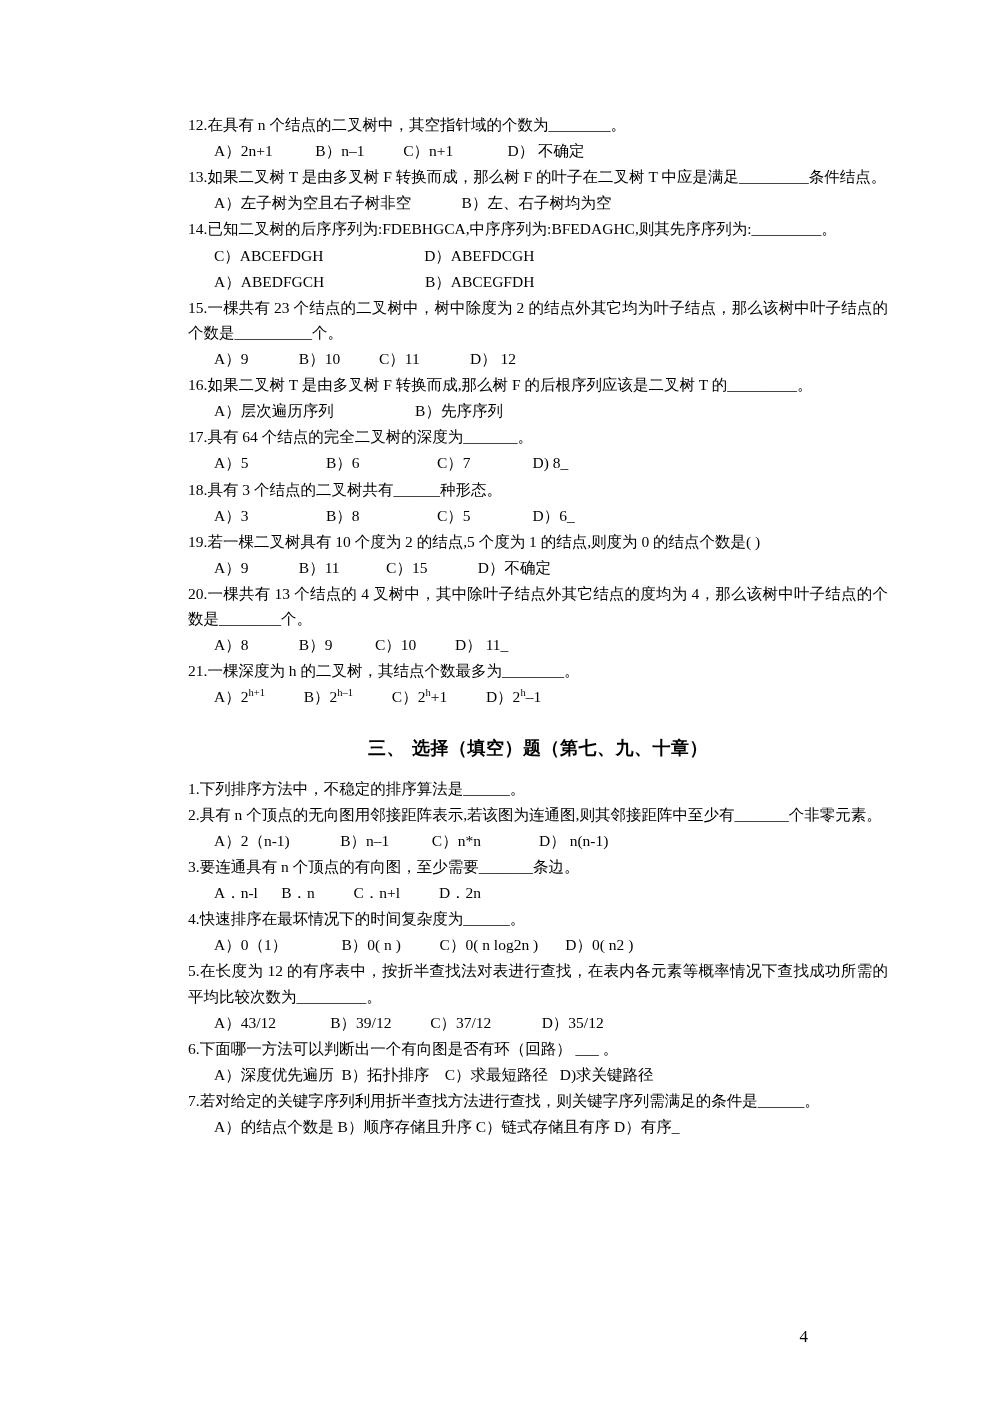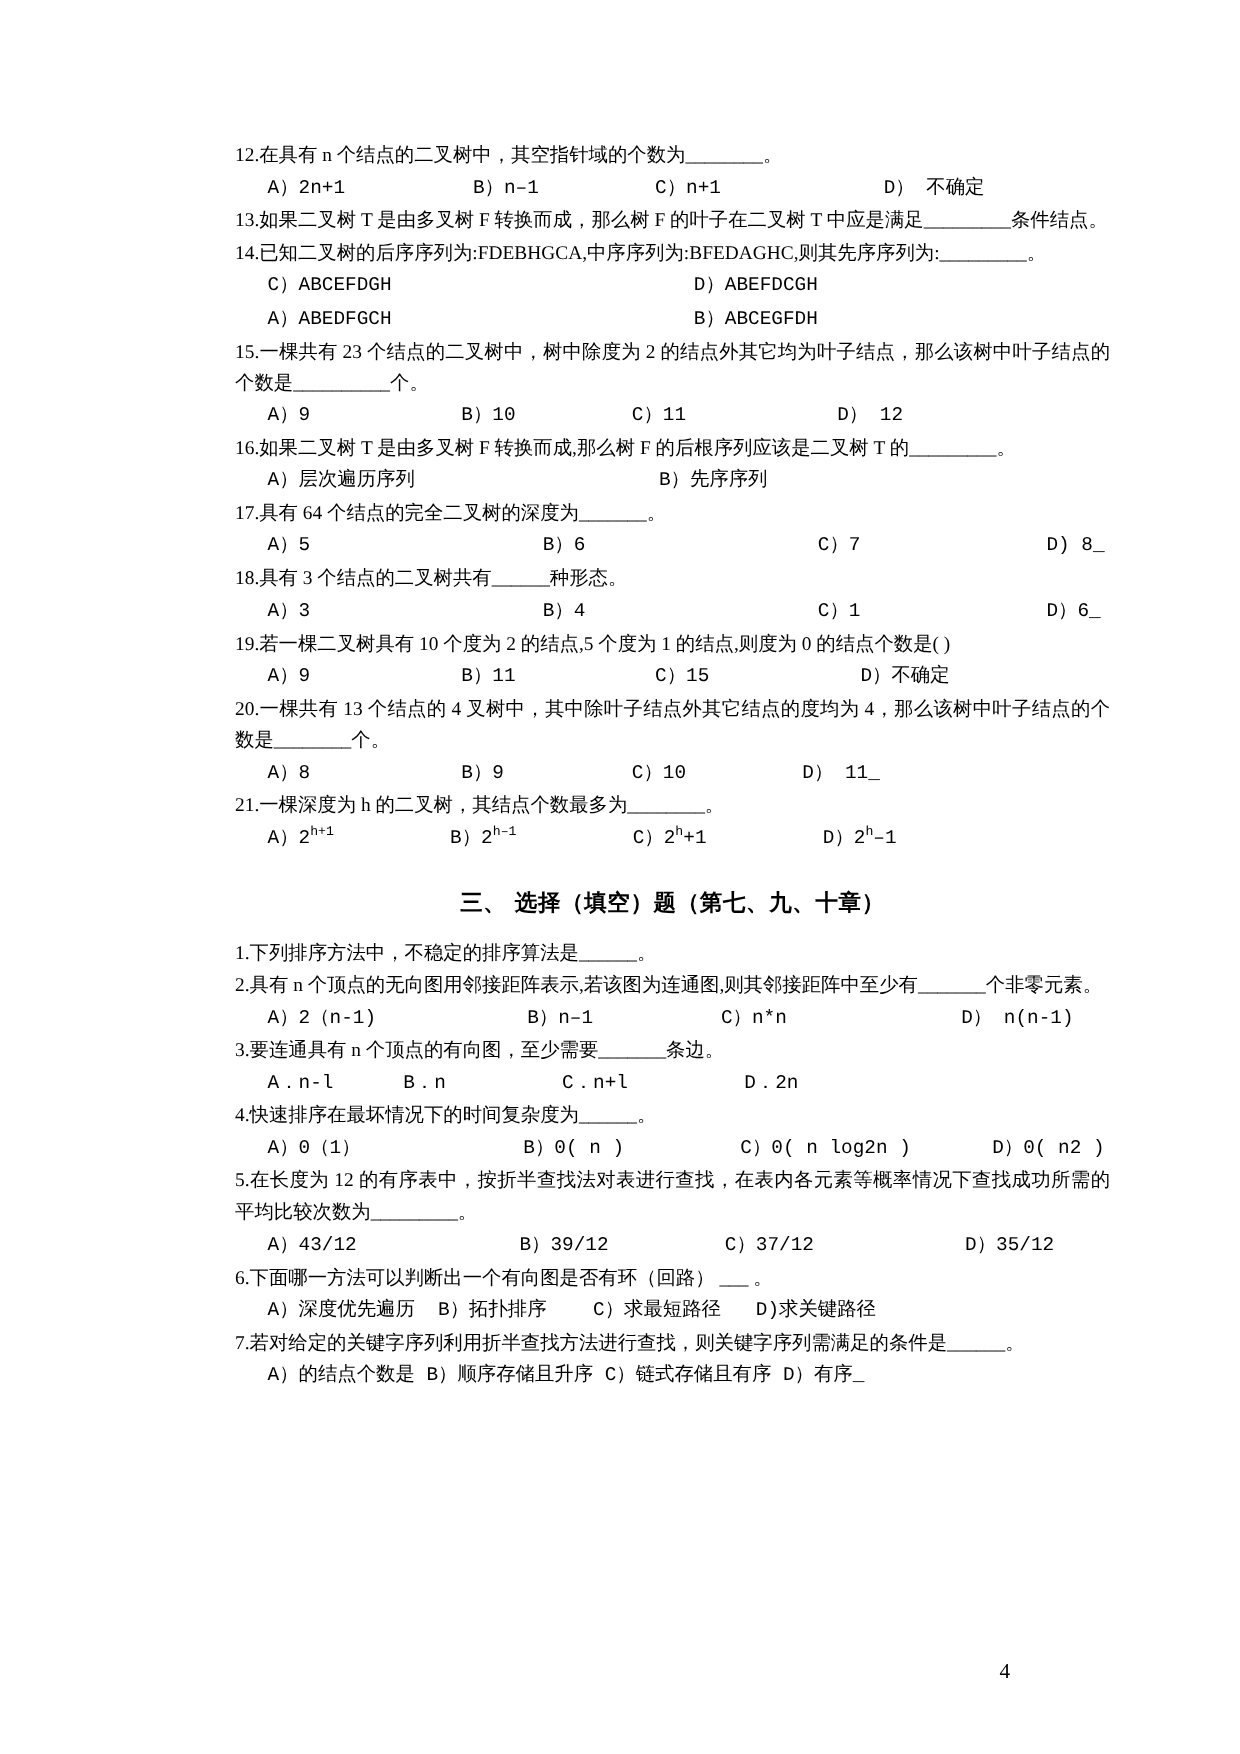--- a/index.html
+++ b/index.html
@@ -30,21 +30,20 @@
     line-height: 1.62;
     margin: 0 0 1px 0;
     text-align: justify;
   }
   .opts {
     font-size: 15.5px;
     line-height: 1.62;
     margin: 0 0 1px 0;
     padding-left: 26px;
     white-space: pre;
-    font-family: Liberation Mono, monospace;
   }
   .opts.wrap {
     white-space: normal;
   }
   .section-head {
     font-family: "DejaVu Sans", "Liberation Sans", sans-serif;
     font-weight: bold;
     font-size: 18px;
     letter-spacing: 0.5px;
     margin: 26px 0 16px 0;
@@ -63,31 +62,32 @@
 </style>
 </head>
 <body>
 
 <div class="page">
   <div class="content">
 
     <p class="q">12.在具有 n 个结点的二叉树中，其空指针域的个数为________。</p>
     <p class="opts">A）2n+1           B）n–1          C）n+1              D） 不确定</p>
     <p class="q">13.如果二叉树 T 是由多叉树 F 转换而成，那么树 F 的叶子在二叉树 T 中应是满足_________条件结点。</p>
+    <p class="opts">A）左子树为空且右子树非空             B）左、右子树均为空</p>
     <p class="q">14.已知二叉树的后序序列为:FDEBHGCA,中序序列为:BFEDAGHC,则其先序序列为:_________。</p>
     <p class="opts">C）ABCEFDGH                          D）ABEFDCGH</p>
     <p class="opts">A）ABEDFGCH                          B）ABCEGFDH</p>
     <p class="q">15.一棵共有 23 个结点的二叉树中，树中除度为 2 的结点外其它均为叶子结点，那么该树中叶子结点的个数是__________个。</p>
     <p class="opts">A）9             B）10          C）11             D） 12</p>
     <p class="q">16.如果二叉树 T 是由多叉树 F 转换而成,那么树 F 的后根序列应该是二叉树 T 的_________。</p>
     <p class="opts">A）层次遍历序列                     B）先序序列</p>
     <p class="q">17.具有 64 个结点的完全二叉树的深度为_______。</p>
     <p class="opts">A）5                    B）6                    C）7                D) 8_</p>
     <p class="q">18.具有 3 个结点的二叉树共有______种形态。</p>
-    <p class="opts">A）3                    B）4                    C）1                D）6_</p>
+    <p class="opts">A）3                    B）8                    C）5                D）6_</p>
     <p class="q">19.若一棵二叉树具有 10 个度为 2 的结点,5 个度为 1 的结点,则度为 0 的结点个数是(   )</p>
     <p class="opts">A）9             B）11            C）15             D）不确定</p>
     <p class="q">20.一棵共有 13 个结点的 4 叉树中，其中除叶子结点外其它结点的度均为 4，那么该树中叶子结点的个数是________个。</p>
     <p class="opts">A）8             B）9           C）10          D） 11_</p>
     <p class="q">21.一棵深度为 h 的二叉树，其结点个数最多为________。</p>
 
     <p class="opts" id="q21opts">A）2<sup>h+1</sup>          B）2<sup>h–1</sup>          C）2<sup>h</sup>+1          D）2<sup>h</sup>–1</p>
 
     <p class="section-head">三、    选择（填空）题（第七、九、十章）</p>
 

